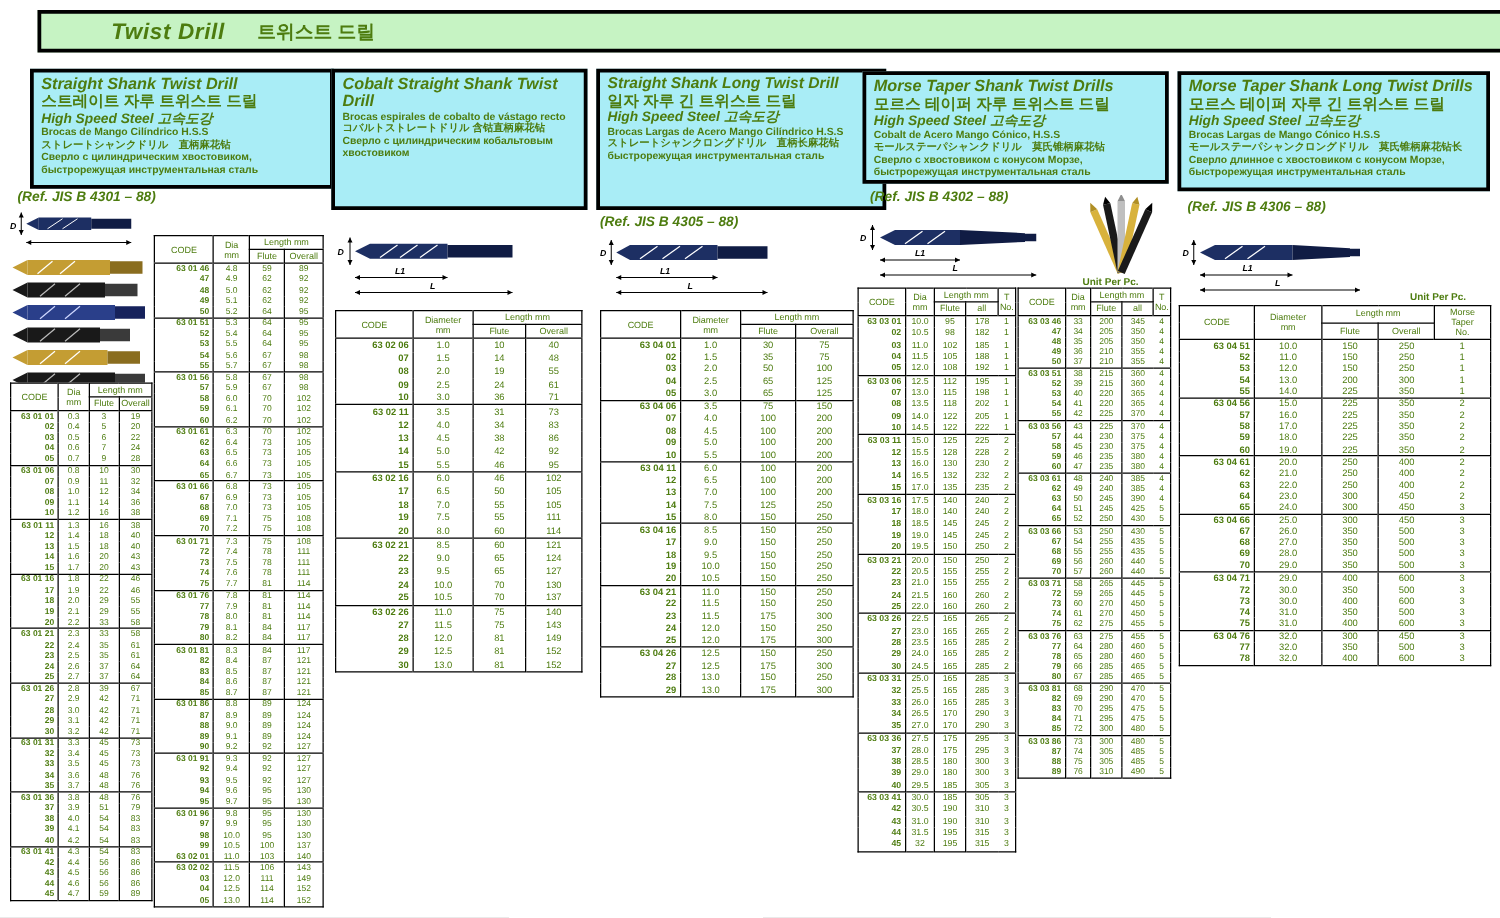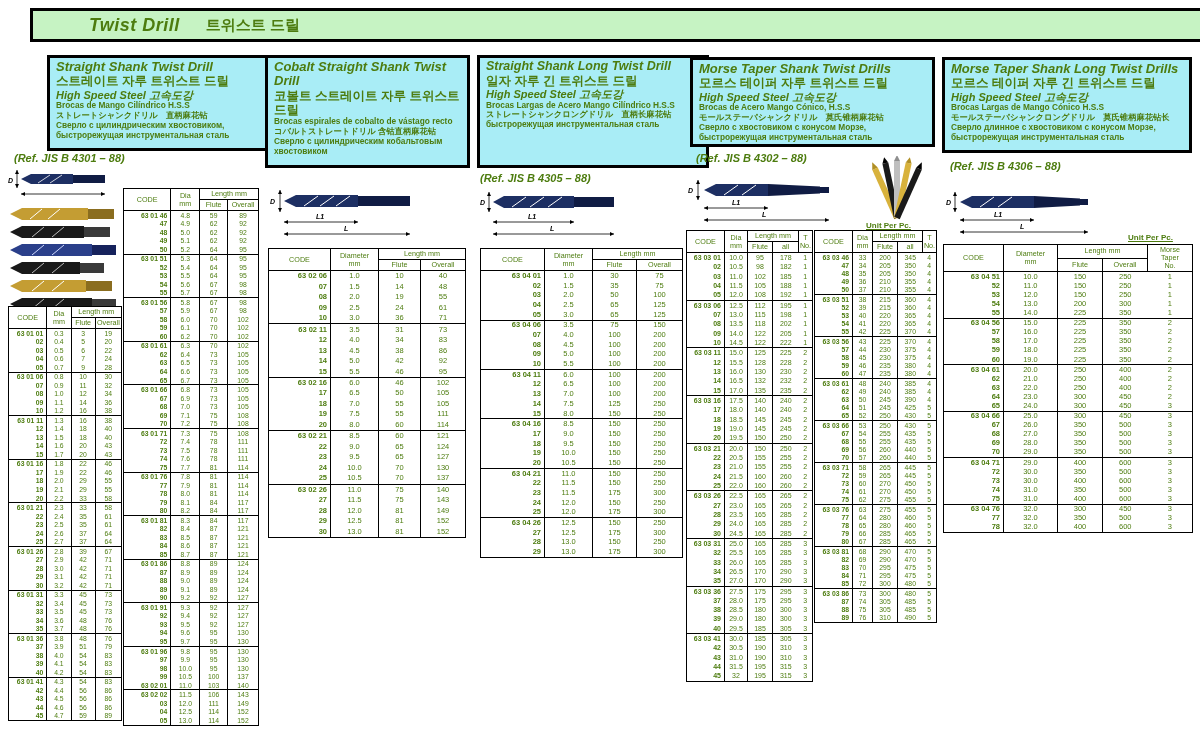--- a/index.html
+++ b/index.html
@@ -8,21 +8,21 @@
   .titlebar{position:absolute;left:30px;top:8px;width:1151px;height:28px;background:#c6f3c3;
             border:3px solid #000;display:flex;align-items:center;padding-left:56px;}
   .title-en{font-size:18px;font-weight:bold;font-style:italic;letter-spacing:.5px;}
   .title-ko{font-size:15px;font-weight:bold;margin-left:26px;}
   .hbox{position:absolute;background:#a9edf6;border:3px solid #000;padding:2px 6px;box-sizing:border-box;line-height:1.14;overflow:hidden;}
   .hb-en{font-weight:bold;font-style:italic;font-size:13px;line-height:1.1;}
   .hb-ko{font-weight:bold;font-size:12.5px;line-height:1.15;}
   .hb-hss{font-weight:bold;font-style:italic;font-size:11px;}
   .hb-sm{font-size:8.3px;font-weight:600;line-height:1.18;}
   .ref{position:absolute;font-weight:bold;font-style:italic;font-size:11px;white-space:nowrap;}
-  .unit{position:absolute;font-size:8px;font-weight:600;white-space:nowrap;text-decoration:underline;}
+  .unit{position:absolute;font-size:8px;font-weight:600;white-space:nowrap;}
   .tblwrap{position:absolute;}
   table.ctab{border-collapse:collapse;border:1.6px solid #000;table-layout:fixed;width:100%;background:#fff;}
   .ctab th{font-weight:normal;font-size:7.2px;line-height:1.12;padding:1px 0;text-align:center;vertical-align:middle;}
   .ctab td{text-align:center;vertical-align:middle;line-height:1.08;}
   .ctab td.c0{text-align:right;font-weight:bold;padding-right:3px;}
   .ctab .c0,.ctab .c1,.ctab .c2{border-right:1px solid #000;}
   .ctab .c23t{border-right:1px solid #000;}
   .ctab tbody tr:first-child td{border-top:1.4px solid #000;}
   .ctab thead tr:first-child th.clen{border-bottom:1px solid #000;}
   .ctab tr.gf td{border-top:1px solid #000;}
@@ -38,54 +38,53 @@
 </head>
 <body>
 
 <div class="page">
 
   <div class="titlebar">
     <span class="title-en">Twist Drill</span>
     <span class="title-ko">트위스트 드릴</span>
   </div>
 
-  <div class="hbox" style="left:47px;top:55px;width:224px;height:96px;">
+  <div class="hbox" style="left:24px;top:55px;width:243px;height:96px;">
     <div class="hb-en">Straight Shank Twist Drill</div>
     <div class="hb-ko">스트레이트 자루 트위스트 드릴</div>
     <div class="hb-hss">High Speed Steel 고속도강</div>
     <div class="hb-sm">Brocas de Mango Cilíndrico H.S.S</div>
     <div class="hb-sm">ストレートシャンクドリル　直柄麻花钻</div>
     <div class="hb-sm">Сверло с цилиндрическим хвостовиком,</div>
     <div class="hb-sm">быстрорежущая инструментальная сталь</div>
   </div>
   <div class="ref" style="left:14px;top:152px;">(Ref. JIS B 4301 – 88)</div>
 
   <div class="hbox" style="left:265px;top:55px;width:205px;height:113px;">
     <div class="hb-en">Cobalt Straight Shank Twist Drill</div>
-    <div class="hb-ko">코볼트 스트레이트 자루 트위스트 드릴</div>
     <div class="hb-sm">Brocas espirales de cobalto de vástago recto</div>
     <div class="hb-sm">コバルトストレートドリル  含钴直柄麻花钻</div>
     <div class="hb-sm">Сверло с цилиндрическим кобальтовым хвостовиком</div>
   </div>
 
   <div class="hbox" style="left:477px;top:55px;width:232px;height:113px;">
     <div class="hb-en" style="font-size:12.5px;">Straight Shank Long Twist Drill</div>
     <div class="hb-ko">일자 자루 긴 트위스트 드릴</div>
     <div class="hb-hss">High Speed Steel 고속도강</div>
     <div class="hb-sm">Brocas Largas de Acero Mango Cilíndrico H.S.S</div>
     <div class="hb-sm">ストレートシャンクロングドリル　直柄长麻花钻</div>
     <div class="hb-sm">быстрорежущая инструментальная сталь</div>
   </div>
   <div class="ref" style="left:480px;top:172px;">(Ref. JIS B 4305 – 88)</div>
 
   <div class="hbox" style="left:690px;top:57px;width:245px;height:90px;">
     <div class="hb-en">Morse Taper Shank Twist Drills</div>
     <div class="hb-ko">모르스 테이퍼 자루 트위스트 드릴</div>
     <div class="hb-hss">High Speed Steel 고속도강</div>
-    <div class="hb-sm">Brocas de Acero Mango Cónico, H.S.S</div>
+    <div class="hb-sm">Cobalt de Acero Mango Cónico, H.S.S</div>
     <div class="hb-sm">モールステーパシャンクドリル　莫氏锥柄麻花钻</div>
     <div class="hb-sm">Сверло с хвостовиком с конусом Морзе,</div>
     <div class="hb-sm">быстрорежущая инструментальная сталь</div>
   </div>
   <div class="ref" style="left:696px;top:152px;">(Ref. JIS B 4302 – 88)</div>
 
   <div class="hbox" style="left:942px;top:57px;width:250px;height:96px;">
     <div class="hb-en">Morse Taper Shank Long Twist Drills</div>
     <div class="hb-ko">모르스 테이퍼 자루 긴 트위스트 드릴</div>
     <div class="hb-hss">High Speed Steel 고속도강</div>

